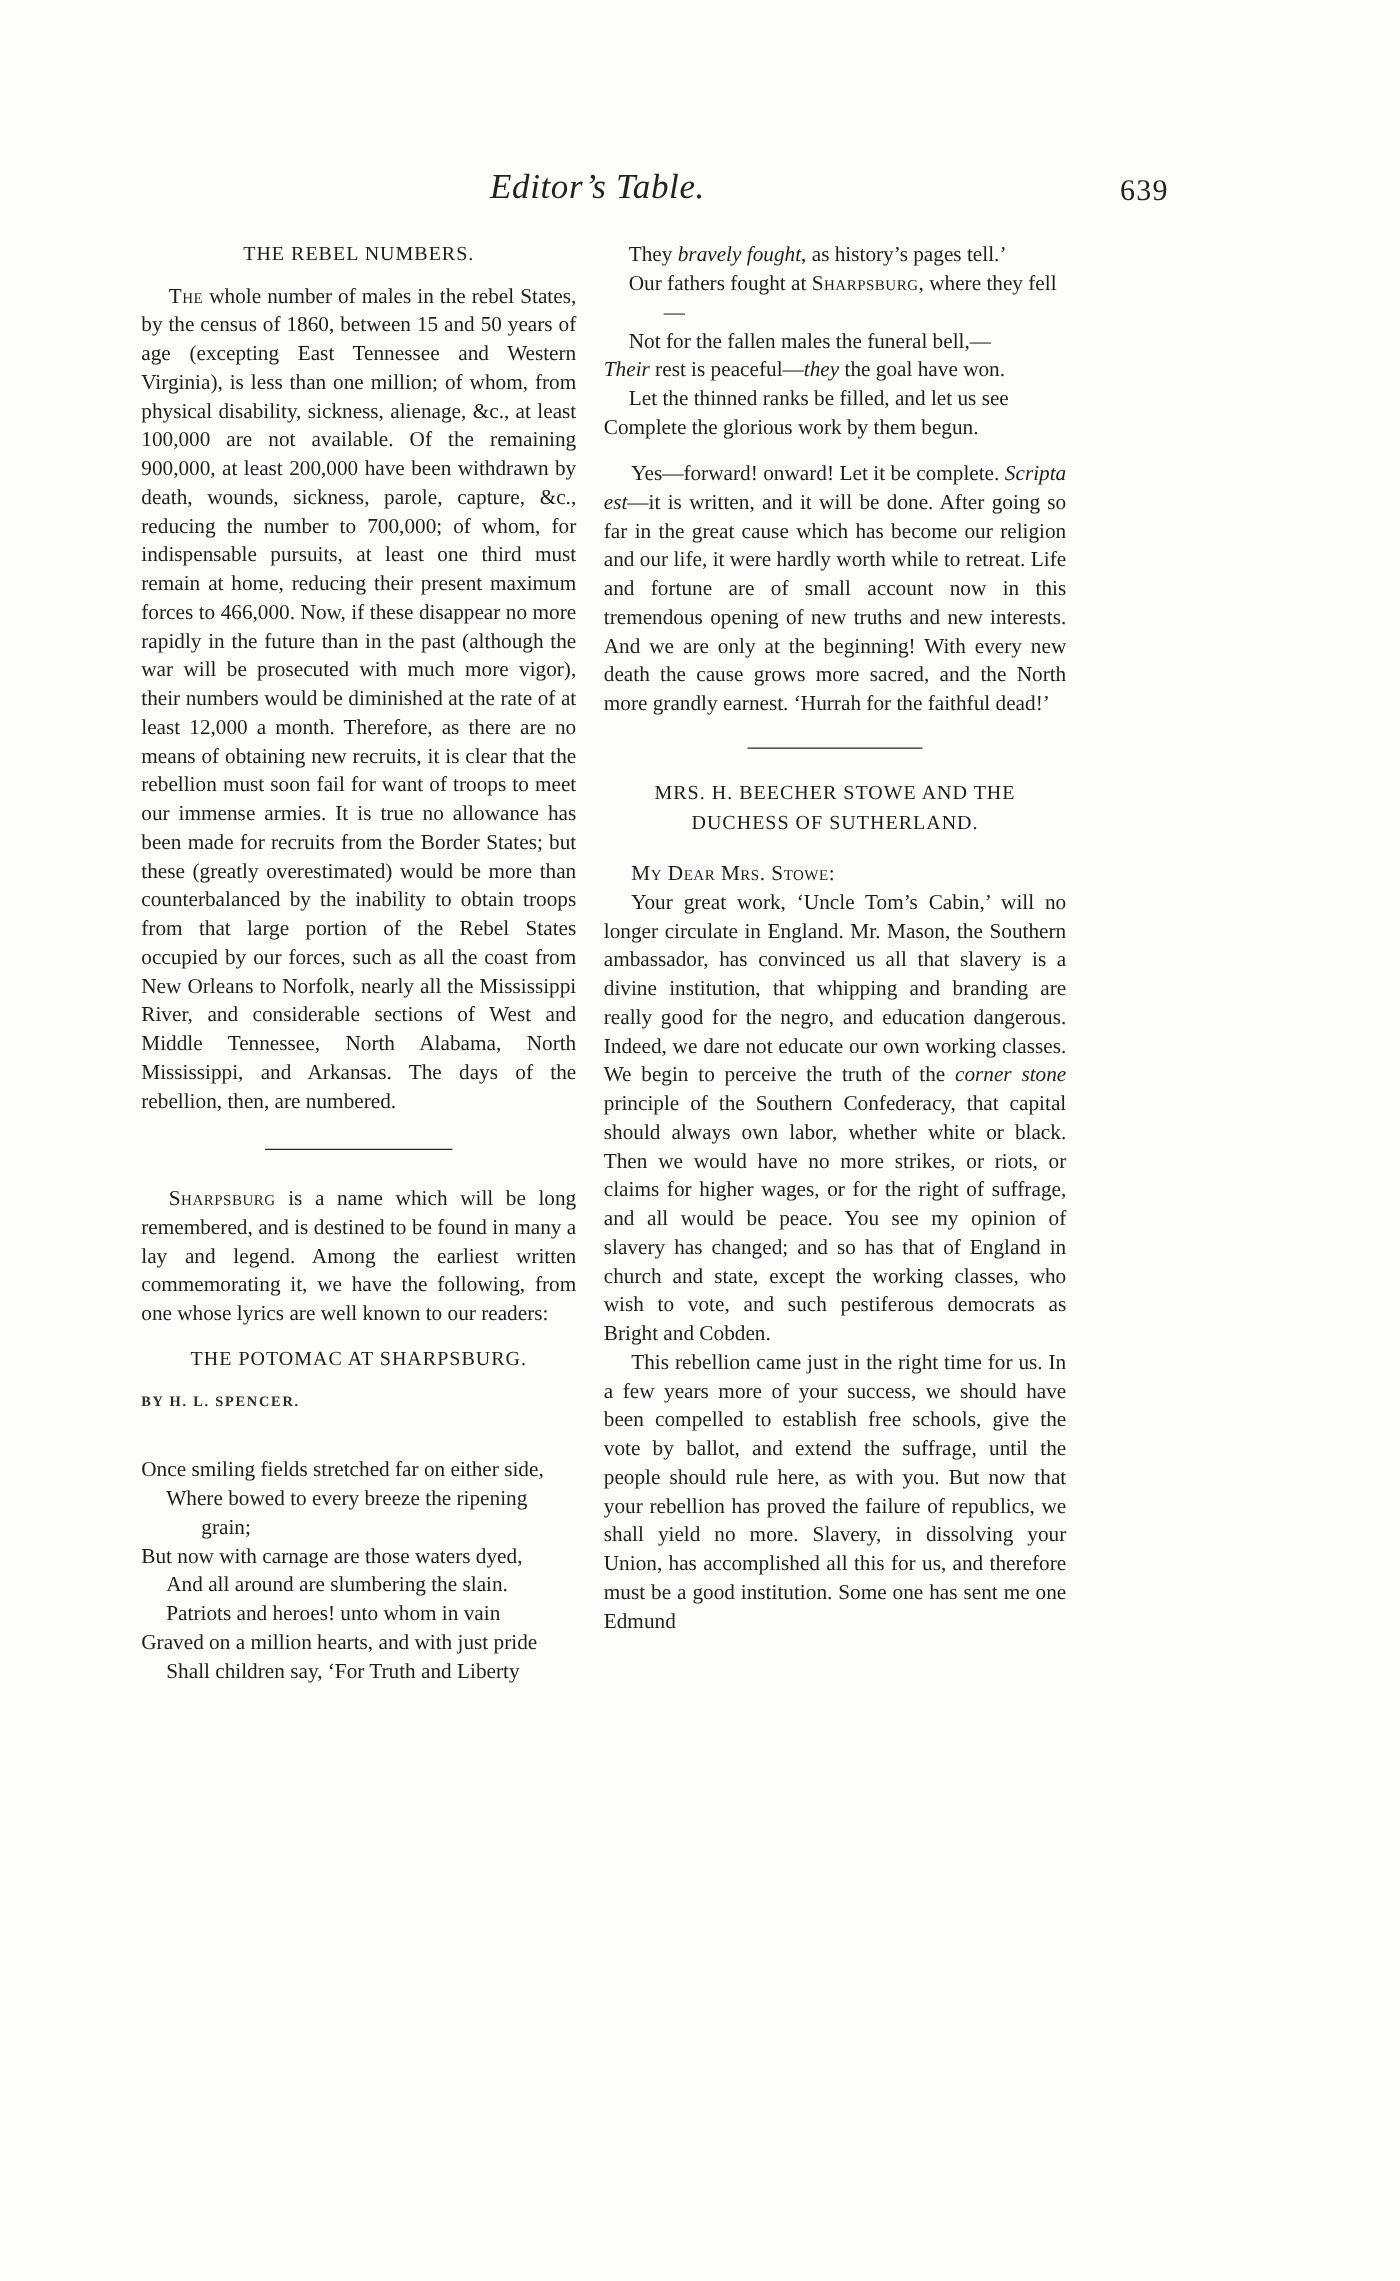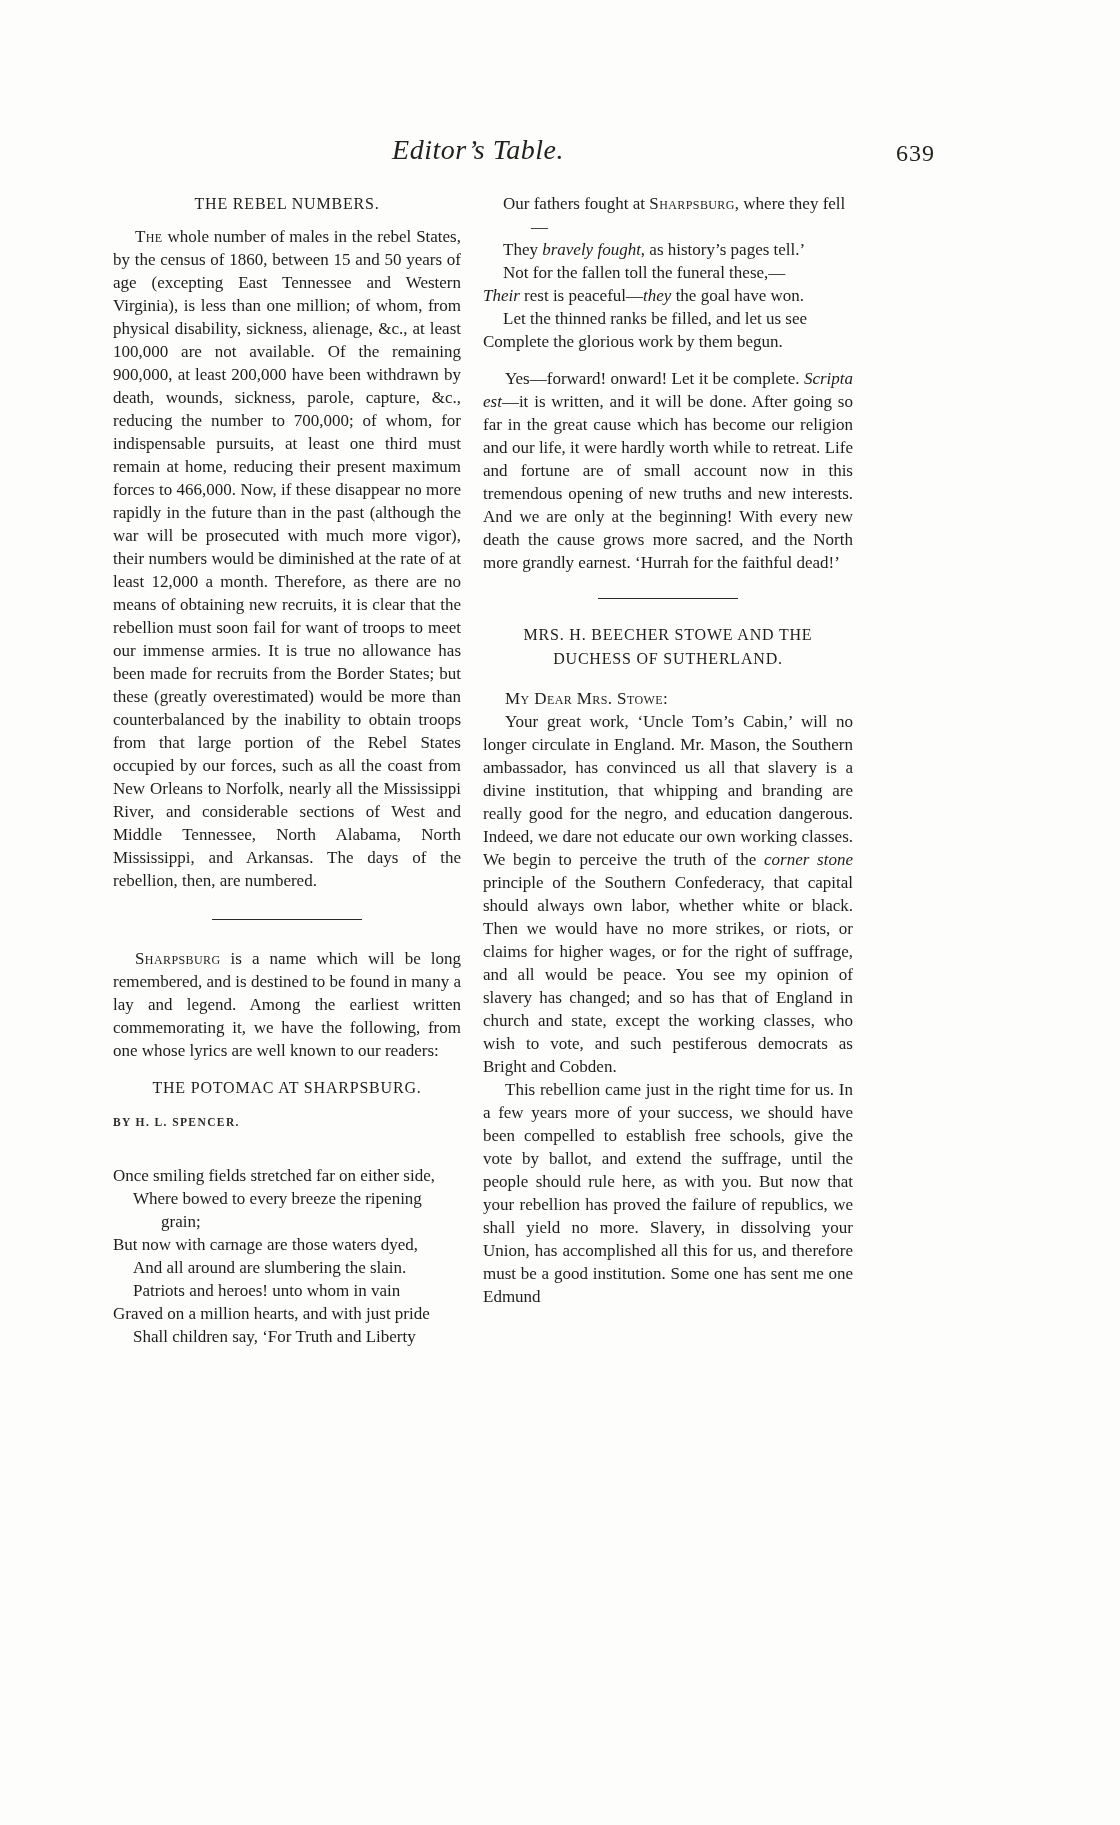--- a/index.html
+++ b/index.html
@@ -147,23 +147,23 @@
         <div class="poem-line ind0">But now with carnage are those waters dyed,</div>
         <div class="poem-line ind1">And all around are slumbering the slain.</div>
         <div class="poem-line ind1">Patriots and heroes! unto whom in vain</div>
         <div class="poem-line ind0">Graved on a million hearts, and with just pride</div>
         <div class="poem-line ind1">Shall children say, ‘For Truth and Liberty</div>
       </div>
     </section>
 
     <section class="col col-right">
       <div class="poem poem-top">
+        <div class="poem-line ind1">They <i>bravely fought</i>, as history’s pages tell.’</div>
         <div class="poem-line ind1">Our fathers fought at <span class="sc">Sharpsburg</span>, where they fell—</div>
-        <div class="poem-line ind1">They <i>bravely fought</i>, as history’s pages tell.’</div>
-        <div class="poem-line ind1">Not for the fallen toll the funeral these,—</div>
+        <div class="poem-line ind1">Not for the fallen males the funeral bell,—</div>
         <div class="poem-line ind0"><i>Their</i> rest is peaceful—<i>they</i> the goal have won.</div>
         <div class="poem-line ind1">Let the thinned ranks be filled, and let us see</div>
         <div class="poem-line ind0">Complete the glorious work by them begun.</div>
       </div>
 
       <p class="body-para para-after-poem">Yes—forward! onward! Let it be complete. <i>Scripta est</i>—it is written, and it will be done. After going so far in the great cause which has become our religion and our life, it were hardly worth while to retreat. Life and fortune are of small account now in this tremendous opening of new truths and new interests. And we are only at the beginning! With every new death the cause grows more sacred, and the North more grandly earnest. ‘Hurrah for the faithful dead!’</p>
 
       <hr class="divider divider-right">
 
       <h2 class="sec-title letter-title">MRS. H. BEECHER STOWE AND THE DUCHESS OF SUTHERLAND.</h2>

